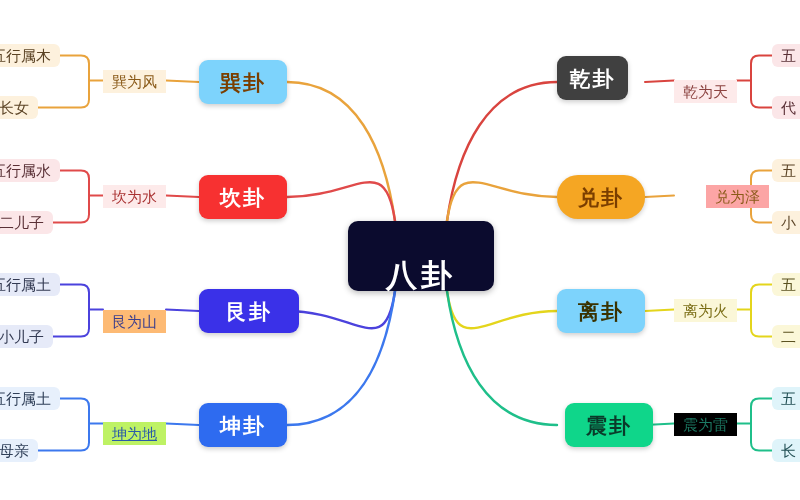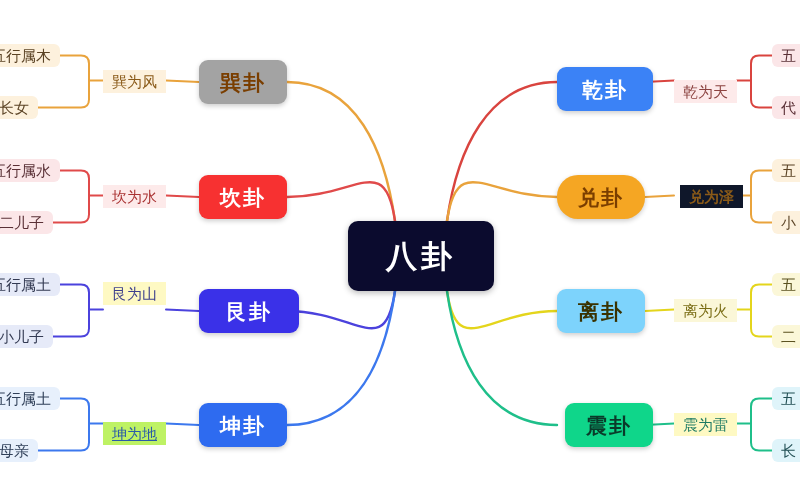--- a/index.html
+++ b/index.html
@@ -27,21 +27,21 @@
     width: 800px;
     height: 500px;
     pointer-events: none;
   }
 
   
   .root-node {
     position: absolute;
     box-sizing: border-box;
     display: flex;
-    align-items: center;
+    align-items: flex-end;
     justify-content: center;
     background: #0b0b2e;
     border-radius: 10px;
     box-shadow: 0 2px 6px rgba(0,0,0,0.28);
     z-index: 6;
   }
   .root-node .root-label {
     color: #ffffff;
     font-size: 31px;
     font-weight: bold;
@@ -145,63 +145,63 @@
       <path d="M 737 423.5 L 751 423.5" fill="none" stroke="#1FBF8A" stroke-width="2" stroke-linecap="round"></path>
       <path d="M 751 423.5 L 751 406.5 Q 751 398.5 759 398.5 L 772 398.5" fill="none" stroke="#1FBF8A" stroke-width="2" stroke-linecap="round"></path>
       <path d="M 751 423.5 L 751 442.5 Q 751 450.5 759 450.5 L 772 450.5" fill="none" stroke="#1FBF8A" stroke-width="2" stroke-linecap="round"></path>
     </svg>
 
   <div class="root-node" style="left: 348px; top: 221px; width: 146px; height: 70px; background: rgb(11, 11, 46);">
     <span class="root-label" style="color: rgb(255, 255, 255);">八卦</span>
   </div>
 
   <div id="nodes-layer">
-      <div class="branch-node" style="left: 199px; top: 60px; width: 88px; height: 44px; background: #a3a3a3;">
+      <div class="branch-node" style="left: 199px; top: 60px; width: 88px; height: 44px; background: #7dd3fc;">
         <span class="branch-label" style="color: rgb(122, 62, 0);">巽卦</span>
       </div>
       <div class="mid-label" style="left: 103px; top: 70px; background: rgb(253, 241, 221); color: rgb(138, 90, 24);">巽为风</div>
       <div class="leaf-label" style="left: -18px; top: 44px; background: rgb(253, 241, 221); color: rgb(91, 67, 37);">五行属木</div>
       <div class="leaf-label" style="left: -10px; top: 96px; background: rgb(253, 241, 221); color: rgb(91, 67, 37);">长女</div>
       <div class="branch-node" style="left: 199px; top: 175px; width: 88px; height: 44px; background: rgb(247, 49, 49);">
         <span class="branch-label" style="color: rgb(255, 255, 255);">坎卦</span>
       </div>
       <div class="mid-label" style="left: 103px; top: 185px; background: rgb(253, 234, 234); color: rgb(169, 50, 50);">坎为水</div>
       <div class="leaf-label" style="left: -18px; top: 159px; background: rgb(251, 230, 232); color: rgb(90, 48, 54);">五行属水</div>
       <div class="leaf-label" style="left: -10px; top: 211px; background: rgb(251, 230, 232); color: rgb(90, 48, 54);">二儿子</div>
       <div class="branch-node" style="left: 199px; top: 289px; width: 100px; height: 44px; background: rgb(58, 49, 232);">
         <span class="branch-label" style="color: rgb(255, 255, 255);">艮卦</span>
       </div>
-      <div class="mid-label" style="left: 103px; top: 282px; background: #fef9c3; color: rgb(61, 63, 140);">艮为山</div>
+      <div class="mid-label" style="left: 103px; top: 310px; background: #fdba74; color: rgb(61, 63, 140);">艮为山</div>
       <div class="leaf-label" style="left: -18px; top: 273px; background: rgb(230, 234, 248); color: rgb(51, 58, 82);">五行属土</div>
       <div class="leaf-label" style="left: -10px; top: 325px; background: rgb(230, 234, 248); color: rgb(51, 58, 82);">小儿子</div>
       <div class="branch-node" style="left: 199px; top: 403px; width: 88px; height: 44px; background: rgb(46, 107, 240);">
         <span class="branch-label" style="color: rgb(255, 255, 255);">坤卦</span>
       </div>
       <div class="mid-label" style="left: 103px; top: 422px; background: #bef264; color: rgb(43, 91, 168); text-decoration: underline;">坤为地</div>
       <div class="leaf-label" style="left: -18px; top: 387px; background: rgb(231, 240, 252); color: rgb(47, 63, 88);">五行属土</div>
       <div class="leaf-label" style="left: -10px; top: 439px; background: rgb(231, 240, 252); color: rgb(47, 63, 88);">母亲</div>
-      <div class="branch-node" style="left: 557px; top: 67px; width: 96px; height: 44px; background: #3b82f6;">
+      <div class="branch-node" style="left: 557px; top: 56px; width: 71px; height: 44px; background: #404040;">
         <span class="branch-label" style="color: rgb(255, 255, 255);">乾卦</span>
       </div>
       <div class="mid-label" style="left: 674px; top: 80px; background: rgb(253, 234, 234); color: rgb(140, 67, 64);">乾为天</div>
       <div class="leaf-label" style="left: 772px; top: 44px; background: rgb(251, 230, 232); color: rgb(90, 48, 54);">五</div>
       <div class="leaf-label" style="left: 772px; top: 96px; background: rgb(251, 230, 232); color: rgb(90, 48, 54);">代</div>
       <div class="branch-node" style="left: 557px; top: 175px; width: 88px; height: 44px; background: rgb(245, 166, 35); border-radius: 21px;">
         <span class="branch-label" style="color: rgb(122, 62, 0);">兑卦</span>
       </div>
-      <div class="mid-label" style="left: 680px; top: 185px; background: #0f172a; color: rgb(138, 90, 24); font-weight: bold;">兑为泽</div>
+      <div class="mid-label" style="left: 706px; top: 185px; background: #fca5a5; color: rgb(138, 90, 24);">兑为泽</div>
       <div class="leaf-label" style="left: 772px; top: 159px; background: rgb(253, 241, 221); color: rgb(91, 67, 37);">五</div>
       <div class="leaf-label" style="left: 772px; top: 211px; background: rgb(253, 241, 221); color: rgb(91, 67, 37);">小</div>
       <div class="branch-node" style="left: 557px; top: 289px; width: 88px; height: 44px; background: #7dd3fc;">
         <span class="branch-label" style="color: rgb(58, 50, 0);">离卦</span>
       </div>
       <div class="mid-label" style="left: 674px; top: 299px; background: rgb(251, 247, 216); color: rgb(122, 109, 20);">离为火</div>
       <div class="leaf-label" style="left: 772px; top: 273px; background: rgb(251, 247, 216); color: rgb(91, 82, 32);">五</div>
       <div class="leaf-label" style="left: 772px; top: 325px; background: rgb(251, 247, 216); color: rgb(91, 82, 32);">二</div>
       <div class="branch-node" style="left: 557px; top: 403px; width: 88px; height: 44px; background: rgb(15, 214, 138); margin-left: 8px;">
         <span class="branch-label" style="color: rgb(10, 58, 42);">震卦</span>
       </div>
-      <div class="mid-label" style="left: 674px; top: 413px; background: #fef9c3; color: rgb(28, 122, 99);">震为雷</div>
+      <div class="mid-label" style="left: 674px; top: 413px; background: #000000; color: rgb(28, 122, 99);">震为雷</div>
       <div class="leaf-label" style="left: 772px; top: 387px; background: rgb(223, 244, 250); color: rgb(34, 80, 85);">五</div>
       <div class="leaf-label" style="left: 772px; top: 439px; background: rgb(223, 244, 250); color: rgb(34, 80, 85);">长</div>
     </div>
 
 </div>
 
 </body></html>

